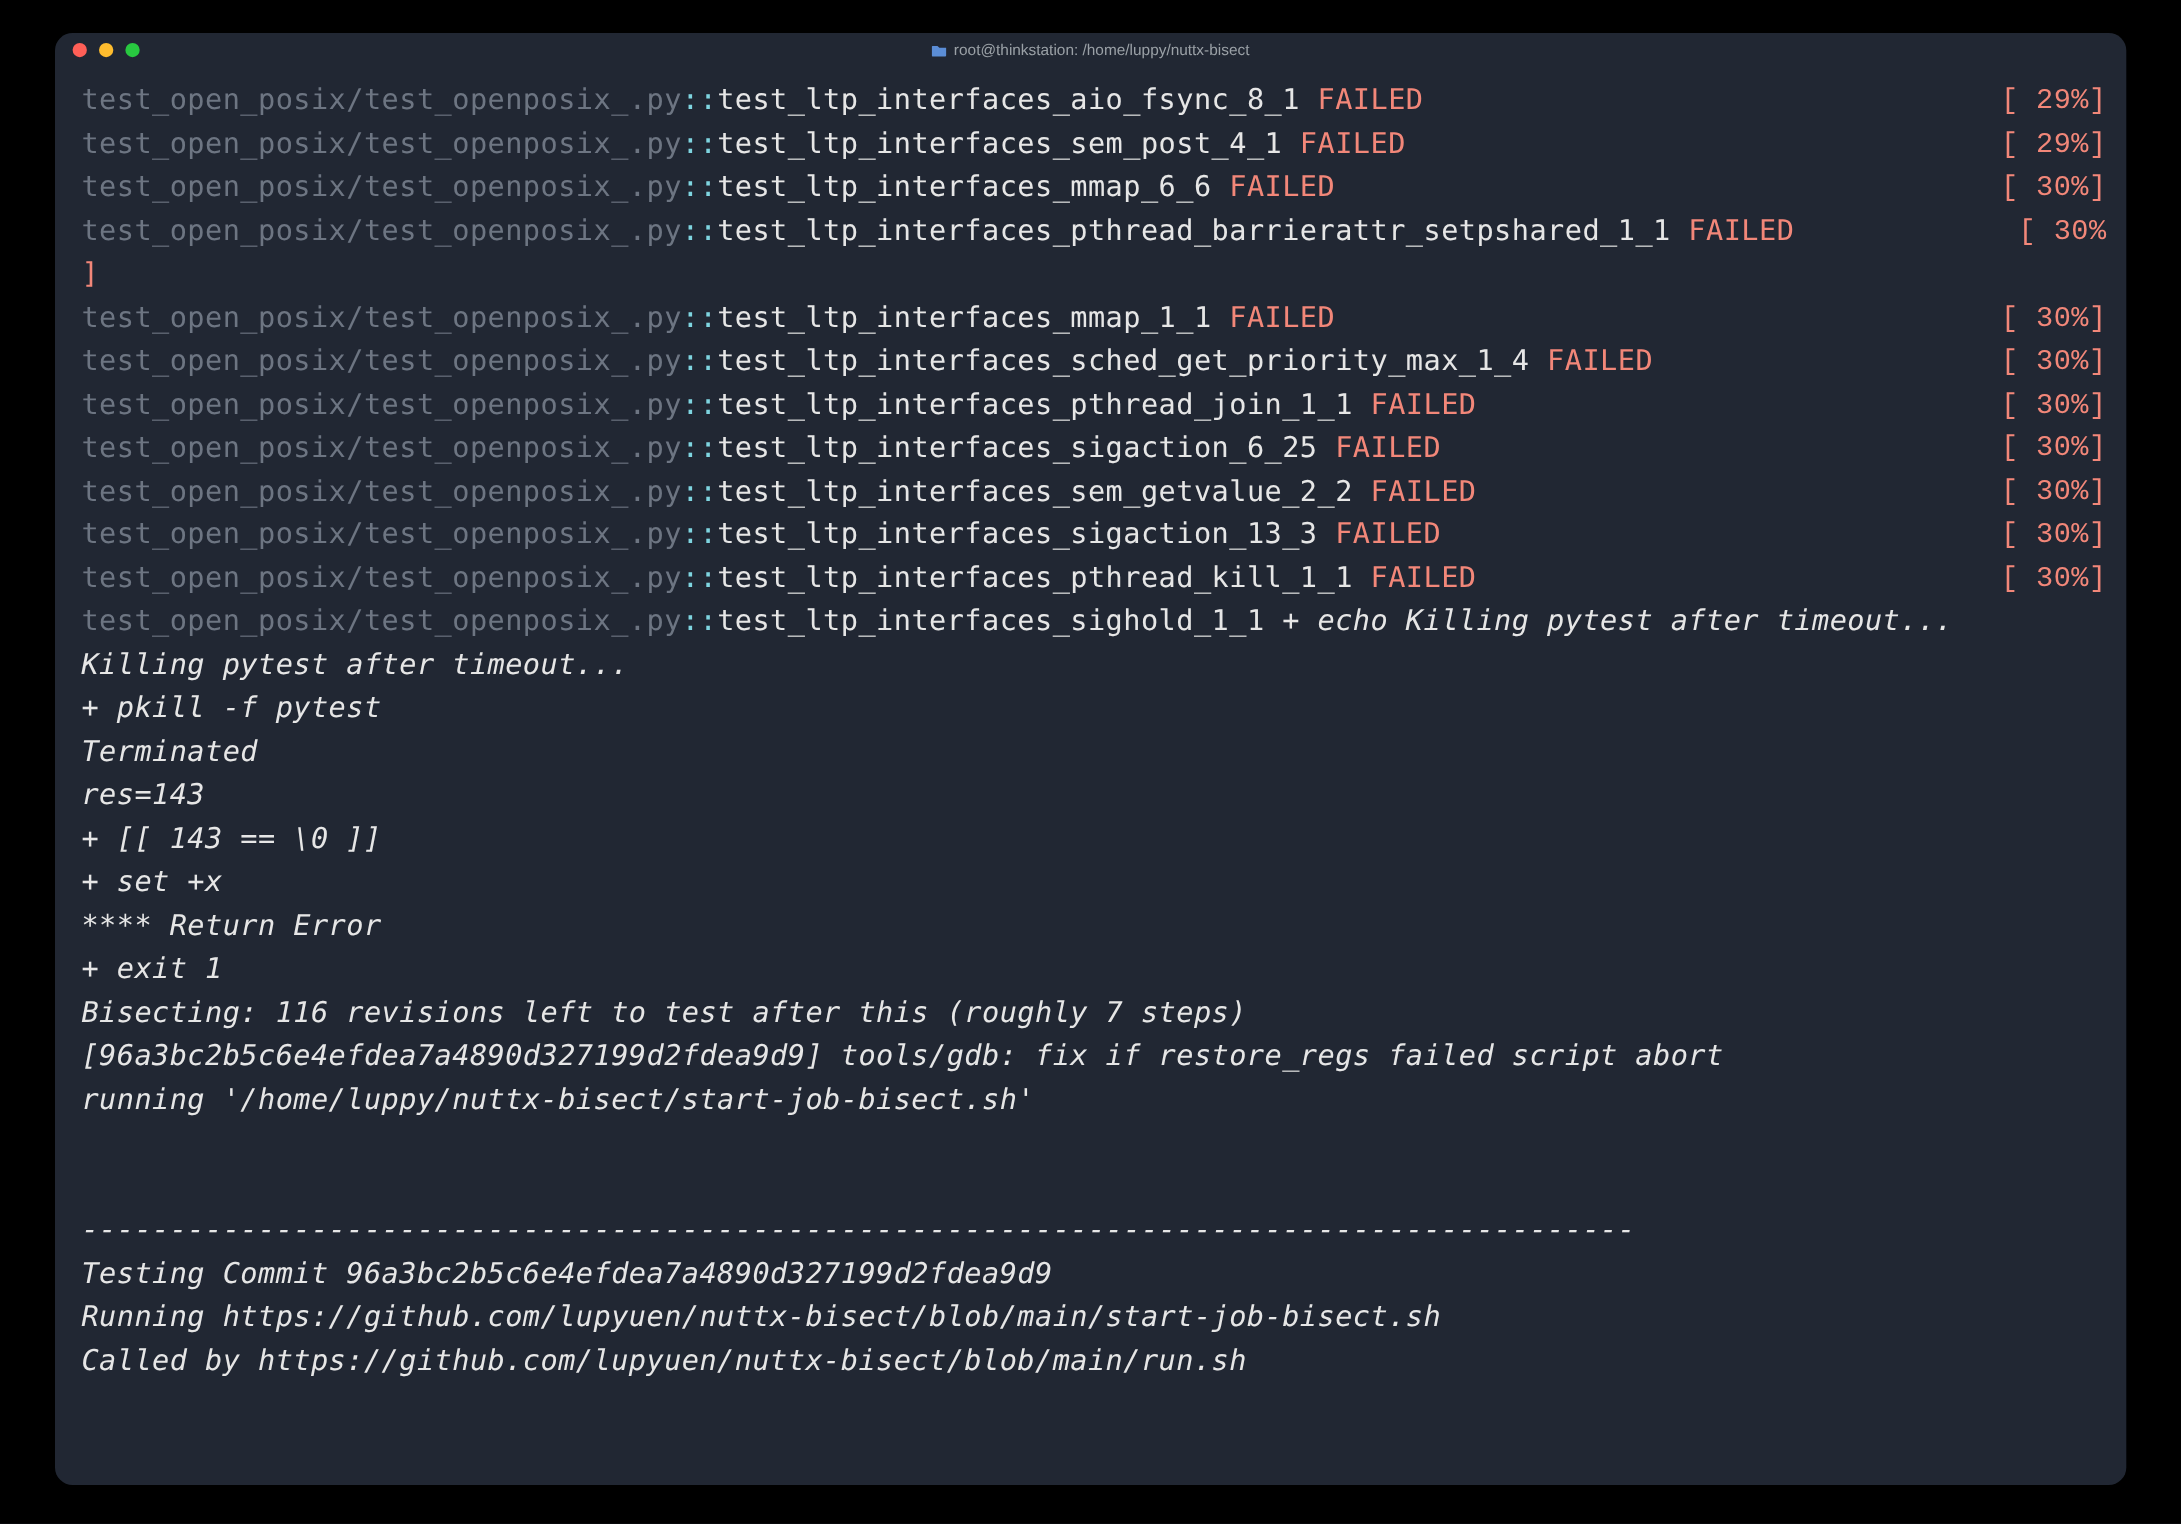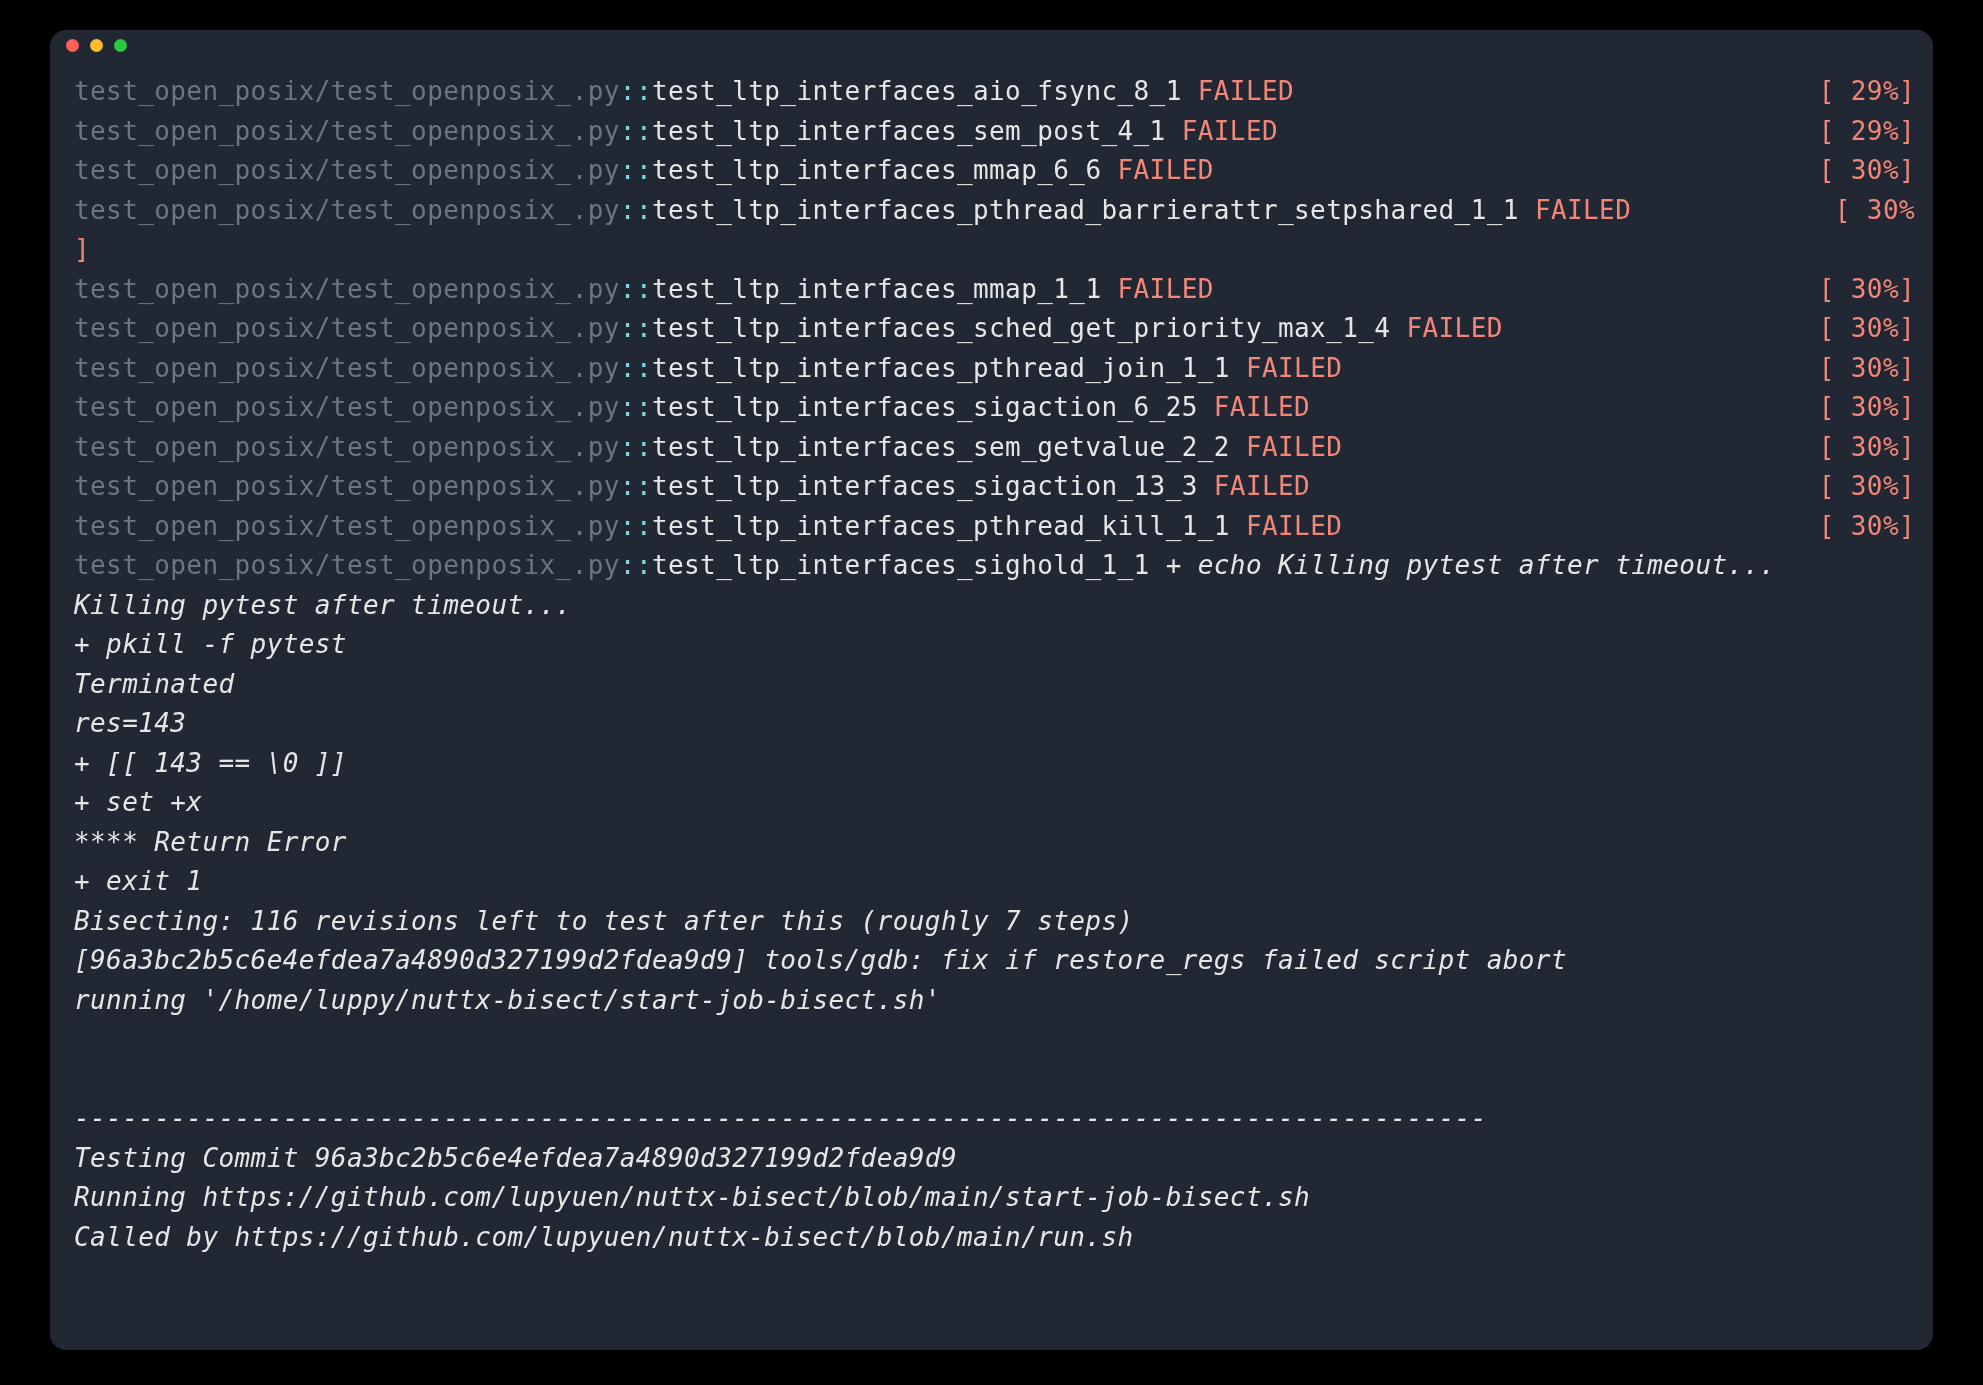--- a/index.html
+++ b/index.html
@@ -74,28 +74,36 @@
   .t-gray   { color: #6d7582; }
   .t-cyan   { color: #7fd5e0; }
   .t-red    { color: #f28779; }
   .t-white  { color: #e6e6e6; font-style: italic; }
   .t-testname { color: #e6e6e6; }
   .row {
     display: flex;
     justify-content: space-between;
   }
   .row .left { flex: 1 1 auto; }
-  .row .right { flex: 0 0 auto; padding-left: 12px; }
+  .row .right { flex: 0 0 auto; padding-left: 12px; font-family: Liberation Mono, monospace; }
 </style>
 </head>
 <body>
 
 <div class="window">
   <div class="titlebar">
     <div class="traffic">
       <div class="dot red"></div>
       <div class="dot yellow"></div>
       <div class="dot green"></div>
     </div>
+    <div class="title">
+      <span class="folder-icon">
+        <svg viewBox="0 0 16 14">
+            <path fill="#5b8dd6" d="M1 2h5l2 2h7v8a1 1 0 0 1-1 1H1a1 1 0 0 1-1-1V3a1 1 0 0 1 1-1z"></path>
+          </svg>
+      </span>
+      <span>root@thinkstation: /home/luppy/nuttx-bisect</span>
+    </div>
   </div>
 
   <div class="term" id="term"><div class="row"><span class="left"><span class="t-gray">test_open_posix/test_openposix_.py</span><span class="t-cyan">::</span><span class="t-testname">test_ltp_interfaces_aio_fsync_8_1 </span><span class="t-red">FAILED</span></span><span class="t-red right">[ 29%]</span></div><div class="row"><span class="left"><span class="t-gray">test_open_posix/test_openposix_.py</span><span class="t-cyan">::</span><span class="t-testname">test_ltp_interfaces_sem_post_4_1 </span><span class="t-red">FAILED</span></span><span class="t-red right">[ 29%]</span></div><div class="row"><span class="left"><span class="t-gray">test_open_posix/test_openposix_.py</span><span class="t-cyan">::</span><span class="t-testname">test_ltp_interfaces_mmap_6_6 </span><span class="t-red">FAILED</span></span><span class="t-red right">[ 30%]</span></div><div class="row"><span class="left"><span class="t-gray">test_open_posix/test_openposix_.py</span><span class="t-cyan">::</span><span class="t-testname">test_ltp_interfaces_pthread_barrierattr_setpshared_1_1 </span><span class="t-red">FAILED</span></span><span class="t-red right">[ 30%</span></div><div><span class="t-red">]</span></div><div class="row"><span class="left"><span class="t-gray">test_open_posix/test_openposix_.py</span><span class="t-cyan">::</span><span class="t-testname">test_ltp_interfaces_mmap_1_1 </span><span class="t-red">FAILED</span></span><span class="t-red right">[ 30%]</span></div><div class="row"><span class="left"><span class="t-gray">test_open_posix/test_openposix_.py</span><span class="t-cyan">::</span><span class="t-testname">test_ltp_interfaces_sched_get_priority_max_1_4 </span><span class="t-red">FAILED</span></span><span class="t-red right">[ 30%]</span></div><div class="row"><span class="left"><span class="t-gray">test_open_posix/test_openposix_.py</span><span class="t-cyan">::</span><span class="t-testname">test_ltp_interfaces_pthread_join_1_1 </span><span class="t-red">FAILED</span></span><span class="t-red right">[ 30%]</span></div><div class="row"><span class="left"><span class="t-gray">test_open_posix/test_openposix_.py</span><span class="t-cyan">::</span><span class="t-testname">test_ltp_interfaces_sigaction_6_25 </span><span class="t-red">FAILED</span></span><span class="t-red right">[ 30%]</span></div><div class="row"><span class="left"><span class="t-gray">test_open_posix/test_openposix_.py</span><span class="t-cyan">::</span><span class="t-testname">test_ltp_interfaces_sem_getvalue_2_2 </span><span class="t-red">FAILED</span></span><span class="t-red right">[ 30%]</span></div><div class="row"><span class="left"><span class="t-gray">test_open_posix/test_openposix_.py</span><span class="t-cyan">::</span><span class="t-testname">test_ltp_interfaces_sigaction_13_3 </span><span class="t-red">FAILED</span></span><span class="t-red right">[ 30%]</span></div><div class="row"><span class="left"><span class="t-gray">test_open_posix/test_openposix_.py</span><span class="t-cyan">::</span><span class="t-testname">test_ltp_interfaces_pthread_kill_1_1 </span><span class="t-red">FAILED</span></span><span class="t-red right">[ 30%]</span></div><div><span class="t-gray">test_open_posix/test_openposix_.py</span><span class="t-cyan">::</span><span class="t-testname">test_ltp_interfaces_sighold_1_1</span><span class="t-white"> + echo Killing pytest after timeout...</span></div><div class="t-white">Killing pytest after timeout...</div><div class="t-white">+ pkill -f pytest</div><div class="t-white">Terminated</div><div class="t-white">res=143</div><div class="t-white">+ [[ 143 == \0 ]]</div><div class="t-white">+ set +x</div><div class="t-white">**** Return Error</div><div class="t-white">+ exit 1</div><div class="t-white">Bisecting: 116 revisions left to test after this (roughly 7 steps)</div><div class="t-white">[96a3bc2b5c6e4efdea7a4890d327199d2fdea9d9] tools/gdb: fix if restore_regs failed script abort</div><div class="t-white">running '/home/luppy/nuttx-bisect/start-job-bisect.sh'</div><div class="t-white">&nbsp;</div><div class="t-white">&nbsp;</div><div class="t-white">----------------------------------------------------------------------------------------</div><div class="t-white">Testing Commit 96a3bc2b5c6e4efdea7a4890d327199d2fdea9d9</div><div class="t-white">Running https://github.com/lupyuen/nuttx-bisect/blob/main/start-job-bisect.sh</div><div class="t-white">Called by https://github.com/lupyuen/nuttx-bisect/blob/main/run.sh</div></div>
 </div>
 
 </body></html>

